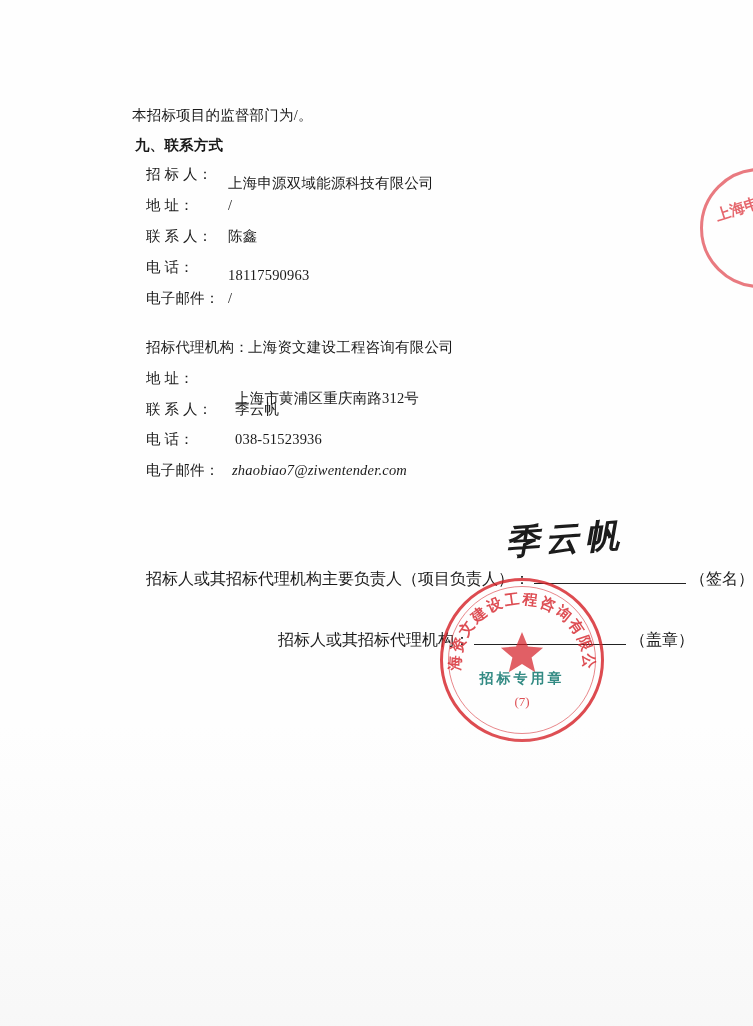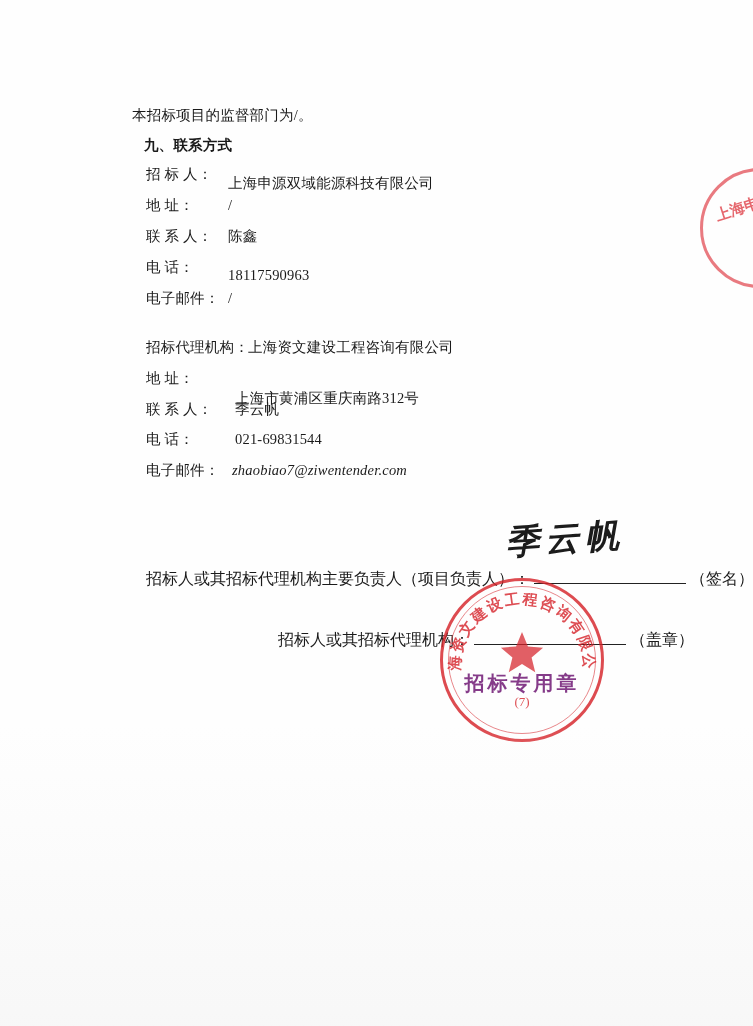--- a/index.html
+++ b/index.html
@@ -121,22 +121,22 @@
     letter-spacing: 2px;
     fill: #d6232a;
   }
 
   .stamp-bottom-text {
     position: absolute;
     left: 0;
     right: 0;
     top: 92px;
     text-align: center;
-    color: #701a75;
-    font-size: 20px;
+    color: #0f766e;
+    font-size: 14px;
     font-weight: bold;
     letter-spacing: 3px;
     opacity: 0.85;
     font-family: "Liberation Serif", "DejaVu Serif", serif;
   }
 
   .stamp-num {
     position: absolute;
     left: 0;
     right: 0;
@@ -189,21 +189,21 @@
 </style>
 </head>
 <body>
 
 <div id="page">
 
   <div class="doc-body">
 
     <div class="line indent-1" style="top:108px;">本招标项目的监督部门为/。</div>
 
-    <div class="line bold" style="left:144px; top:138px;">九、联系方式</div>
+    <div class="line bold" style="left:135px; top:138px;">九、联系方式</div>
 
     <div class="line" style="left:146px; top:167px;">招  标  人：</div>
     <div class="line" style="left:228px; top:176px;">上海申源双域能源科技有限公司</div>
 
     <div class="line" style="left:146px; top:198px;">地      址：</div>
     <div class="line" style="left:228px; top:198px;">/</div>
 
     <div class="line" style="left:146px; top:229px;">联  系  人：</div>
     <div class="line" style="left:228px; top:229px;">陈鑫</div>
 
@@ -216,21 +216,21 @@
     <div class="line" style="left:146px; top:340px;text-align:right;">招标代理机构：</div>
     <div class="line" style="left:248px; top:340px;">上海资文建设工程咨询有限公司</div>
 
     <div class="line" style="left:146px; top:371px;">地      址：</div>
     <div class="line" style="left:235px; top:371px;margin-top:20px;">上海市黄浦区重庆南路312号</div>
 
     <div class="line" style="left:146px; top:402px;">联  系  人：</div>
     <div class="line" style="left:235px; top:402px;">季云帆</div>
 
     <div class="line" style="left:146px; top:432px;">电      话：</div>
-    <div class="line" style="left:235px; top:432px;">021-69831544</div>
+    <div class="line" style="left:235px; top:432px;">038-51523936</div>
 
     <div class="line" style="left:146px; top:463px;">电子邮件：</div>
     <div class="line" style="left:232px; top:463px;font-style:italic;">zhaobiao7@ziwentender.com</div>
 
     <div class="handwriting" style="left:505px; top:516px;">季云帆</div>
 
     <div class="sig-row" style="left:146px; top:567px;">
       <span>招标人或其招标代理机构主要负责人（项目负责人）：</span>
       <span class="sig-underline" style="width:152px;"></span>
       <span>（签名）</span>

